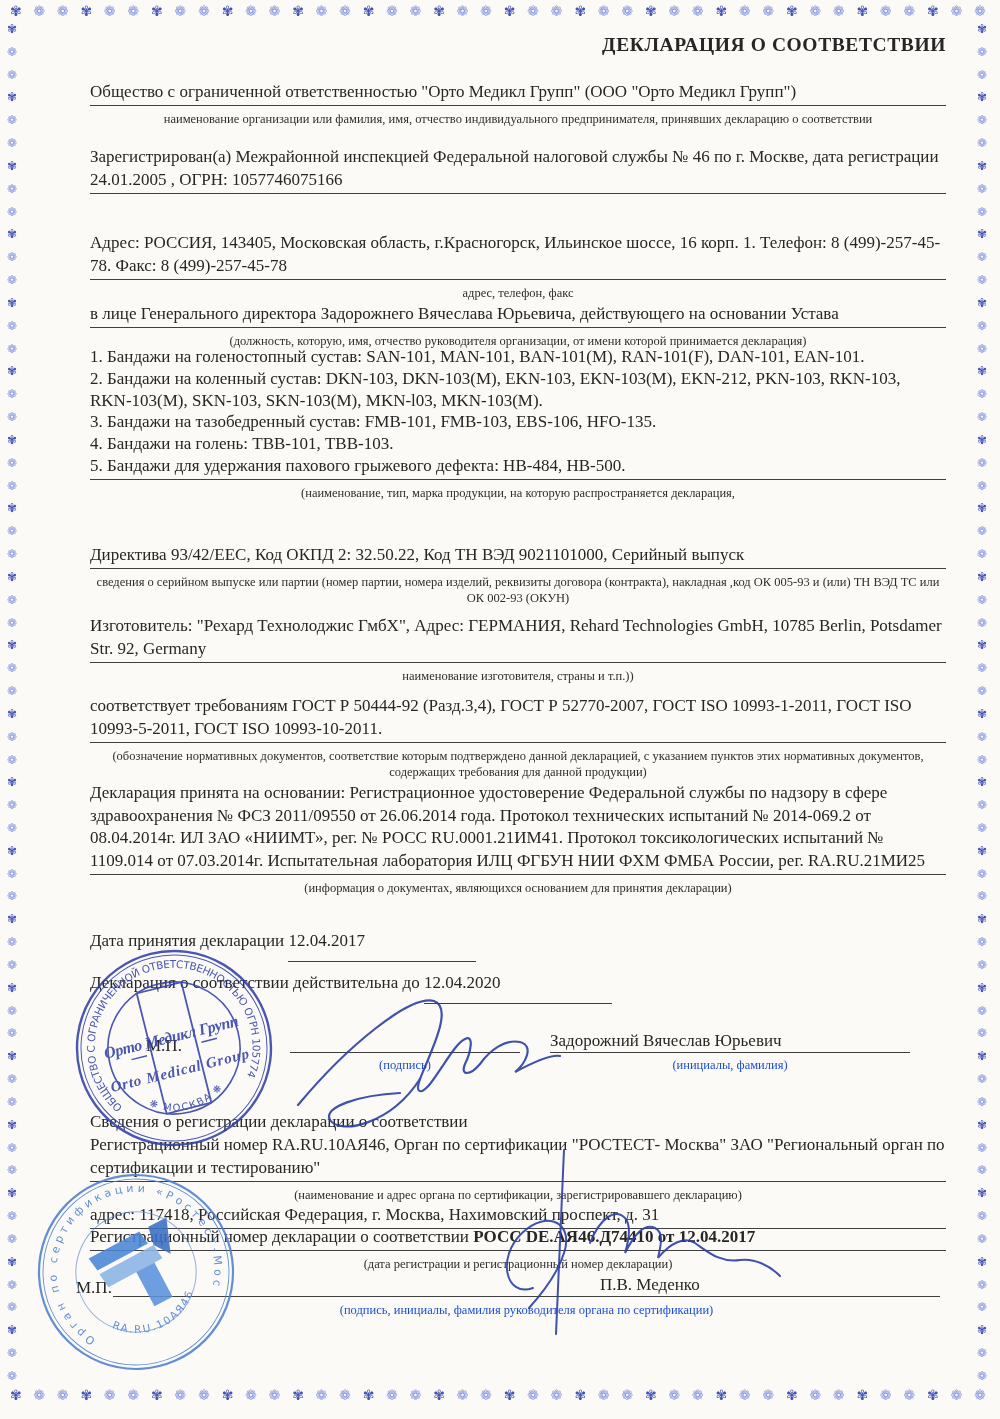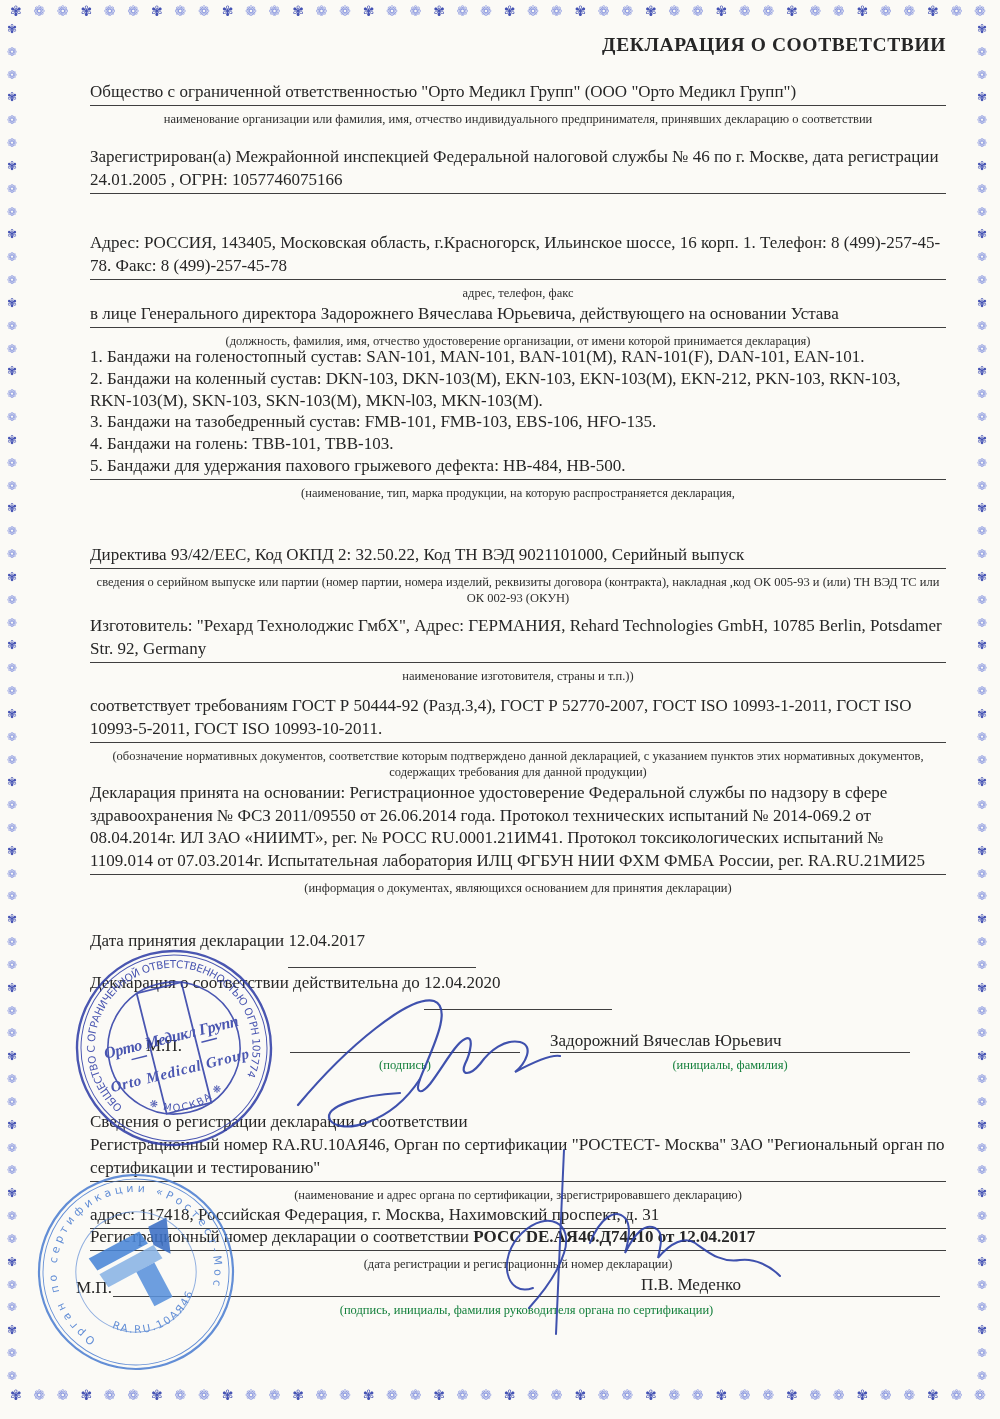--- a/index.html
+++ b/index.html
@@ -22,24 +22,24 @@
   .gl{color:#8593de;}
   
   .field{position:absolute;left:90px;width:856px;font-size:17px;line-height:23px;}
   .rule{border-top:1.4px solid #3f3f3f;margin-top:2px;}
   .cap{font-size:12.5px;line-height:16px;text-align:center;color:#2e2e2e;margin-top:5px;}
   .cap.narrow{max-width:780px;margin-left:auto;margin-right:auto;}
   .title{position:absolute;left:90px;width:856px;top:34px;text-align:right;
          font-size:19.5px;font-weight:bold;letter-spacing:.6px;}
   .plist p{margin:0;line-height:21.8px;}
   .dline{position:absolute;left:90px;font-size:17px;line-height:23px;}
-  .uspan{display:inline-block;width:188px;border-bottom:1.4px solid #3f3f3f;padding-bottom:15px;}
+  .uspan{display:inline-block;width:188px;border-bottom:1.4px solid #3f3f3f;padding-bottom:9px;}
   .absx{position:absolute;font-size:17px;line-height:23px;}
   .sigrule{position:absolute;border-top:1.4px solid #3f3f3f;}
-  .scap{position:absolute;font-size:12.5px;line-height:16px;text-align:center;color:#15803d;}
+  .scap{position:absolute;font-size:12.5px;line-height:16px;text-align:center;color:#1d4ed8;}
   .bold{font-weight:bold;}
   
   .stamp{position:absolute;opacity:.88;}
   #company-stamp{left:72px;top:946px;transform:rotate(-14deg);}
   #cert-stamp{left:34px;top:1170px;transform:rotate(-24deg);}
   .sig{position:absolute;opacity:.9;}
   #sig-top{left:268px;top:983px;}
   #sig-bottom{left:478px;top:1146px;}
   svg text{font-family:"DejaVu Sans",sans-serif;}
   .script{font-family:"Liberation Serif",serif;font-style:italic;font-weight:bold;}
@@ -275,21 +275,21 @@
 
 <div class="field" style="top:231px">
   <div>Адрес: РОССИЯ, 143405, Московская область, г.Красногорск, Ильинское шоссе, 16 корп. 1. Телефон: 8 (499)-257-45-78. Факс: 8 (499)-257-45-78</div>
   <div class="rule"></div>
   <div class="cap">адрес, телефон, факс</div>
 </div>
 
 <div class="field" style="top:302px">
   <div>в лице Генерального директора Задорожнего Вячеслава Юрьевича, действующего на основании Устава</div>
   <div class="rule"></div>
-  <div class="cap">(должность, фамилия, имя, отчество удостоверение организации, от имени которой принимается декларация)</div>
+  <div class="cap">(должность, которую, имя, отчество руководителя организации, от имени которой принимается декларация)</div>
 </div>
 
 <div class="field plist" style="top:346px">
   <p>1. Бандажи на голеностопный сустав: SAN-101, MAN-101, BAN-101(M), RAN-101(F), DAN-101, EAN-101.</p>
   <p>2. Бандажи на коленный сустав: DKN-103, DKN-103(M), EKN-103, EKN-103(M), EKN-212, PKN-103, RKN-103, RKN-103(M), SKN-103, SKN-103(M), MKN-l03, MKN-103(M).</p>
   <p>3. Бандажи на тазобедренный сустав: FMB-101, FMB-103, EBS-106, HFO-135.</p>
   <p>4. Бандажи на голень: ТВВ-101, ТВВ-103.</p>
   <p>5. Бандажи для удержания пахового грыжевого дефекта: НВ-484, НВ-500.</p>
   <div class="rule"></div>
   <div class="cap">(наименование, тип, марка продукции, на которую распространяется декларация,</div>
@@ -344,21 +344,21 @@
   <div class="rule"></div>
 </div>
 
 <div class="field" style="top:1225px">
   <div><span>Регистрационный номер декларации о соответствии </span><span class="bold">РОСС DE.АЯ46.Д74410 от 12.04.2017</span></div>
   <div class="rule"></div>
   <div class="cap">(дата регистрации и регистрационный номер декларации)</div>
 </div>
 
 <div class="absx" style="left:76px;top:1276px">М.П.</div>
-<div class="absx" style="left:576px;top:1273px;width:230px;text-align:center">П.В. Меденко</div>
+<div class="absx" style="left:600px;top:1273px;width:230px;">П.В. Меденко</div>
 <div class="sigrule" style="left:113px;top:1296px;width:827px"></div>
 <div class="scap" style="left:113px;top:1302px;width:827px">(подпись, инициалы, фамилия руководителя органа по сертификации)</div>
 
 <svg id="company-stamp" class="stamp" width="204" height="204" viewBox="0 0 204 204">
   <g stroke="#3240a8" fill="none">
     <circle cx="102" cy="102" r="97" stroke-width="2.4"></circle>
     <circle cx="102" cy="102" r="93" stroke-width="1"></circle>
     <circle cx="102" cy="102" r="66" stroke-width="1.6"></circle>
   </g>
   <path id="cs-arc" d="M 38,147 A 79 79 0 1 1 166,147" fill="none"></path>

